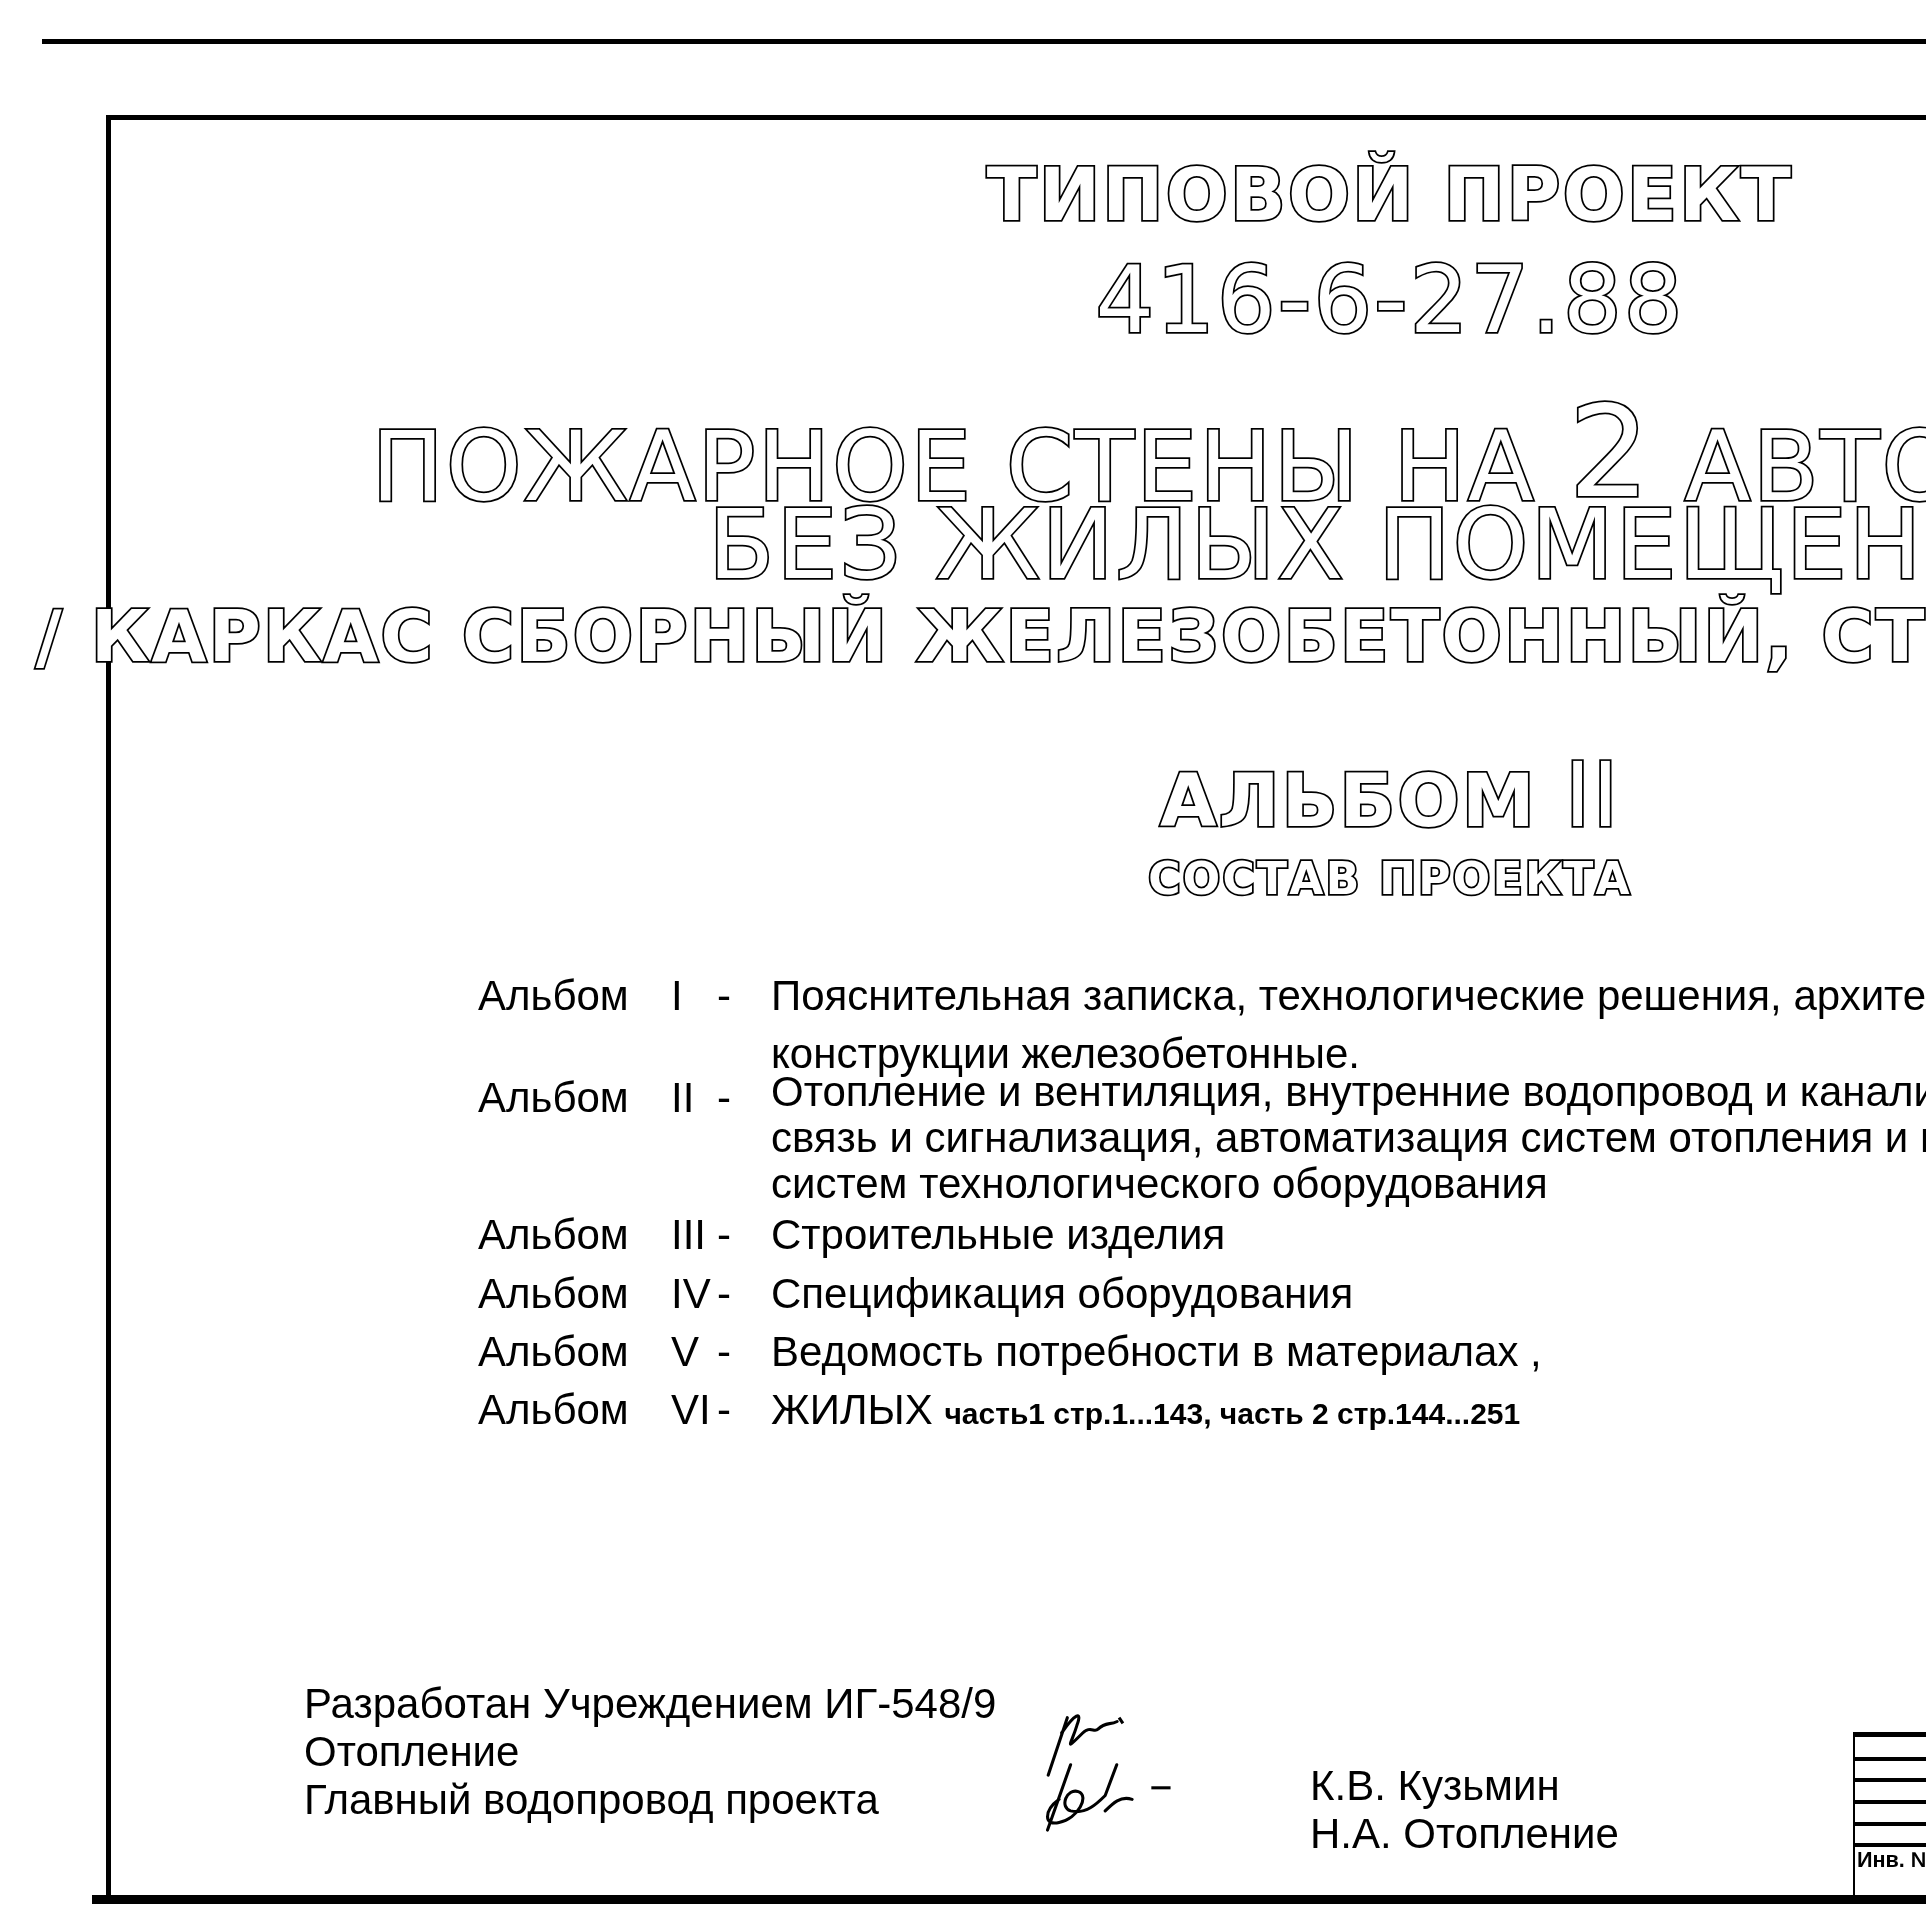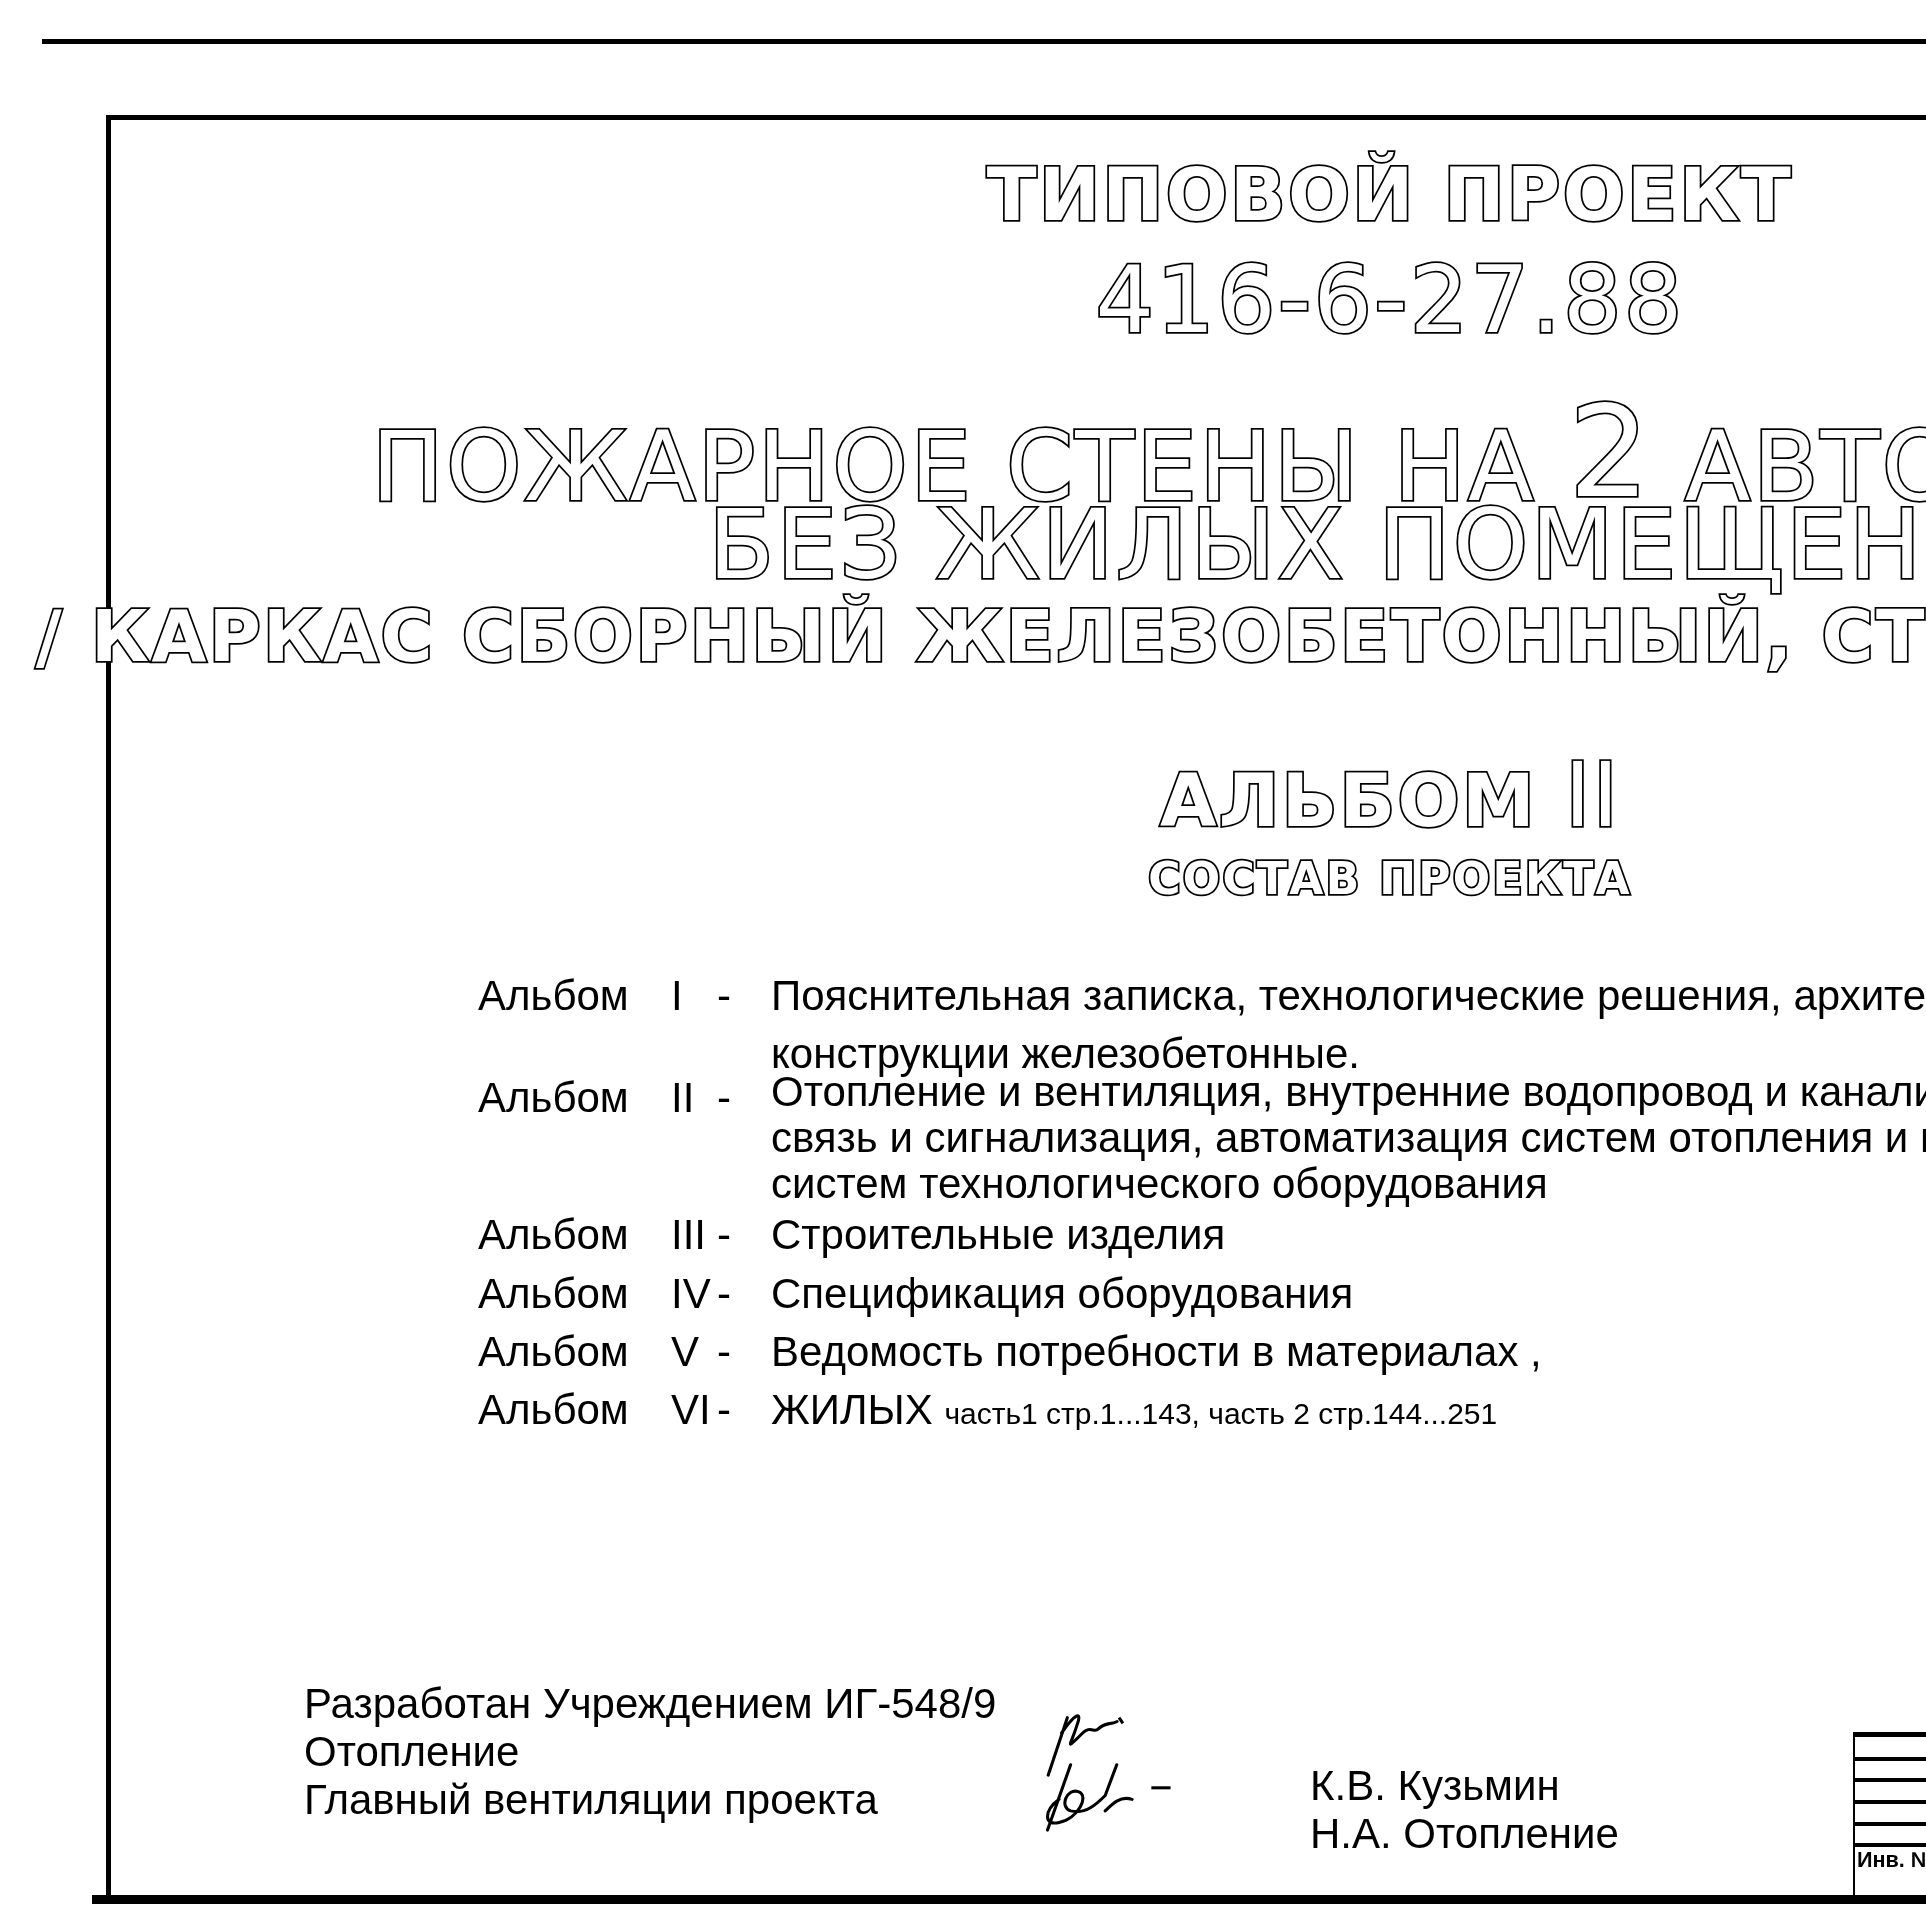--- a/index.html
+++ b/index.html
@@ -16,21 +16,21 @@
   .t5 { left: 0; width: 2780px; top: 595px; font-size: 71px; font-weight: bold; }
   .t6 { left: 0; width: 2780px; top: 743px; font-size: 73px; font-weight: bold; }
   .t6 .roman { font-size: 89px; font-weight: normal; letter-spacing: 1.5px; }
   .t7 { left: 0; width: 2780px; top: 853px; font-size: 44px; font-weight: bold; }
   .album-row { position: absolute; left: 478px; font-size: 42px; line-height: 58px; }
   .album-row .lbl { position: absolute; left: 0; width: 162px; }
   .album-row .num { position: absolute; left: 193px; width: 77px; }
   .album-row .dash { position: absolute; left: 239px; width: 23px; }
   .album-row .desc { position: absolute; left: 293px; width: 1926px; }
   .album-row .desc div { white-space: nowrap; }
-  .small-pages { font-size: 30px; font-weight: normal; }
+  .small-pages { font-size: 30px; font-weight: bold; }
   .dev { position: absolute; left: 304px; font-size: 42px; white-space: nowrap; }
   .name { position: absolute; left: 1310px; font-size: 42px; white-space: nowrap; margin-top: 40px; }
   .sig { position: absolute; }
   .stamp-text { position: absolute; font-size: 21.6px; font-weight: bold; white-space: nowrap; }
 </style>
 </head>
 <body>
 
 <div class="line" style="left:42px; top:39px; width:2697px; height:4.6px;"></div>
 
@@ -110,21 +110,21 @@
   <div class="desc">
     <div>
       <span>ЖИЛЫХ</span>
       <span class="small-pages">часть1 стр.1...143, часть 2 стр.144...251</span>
     </div>
   </div>
 </div>
 
 <div class="dev" style="top:1680px;">Разработан Учреждением ИГ-548/9</div>
 <div class="dev" style="top:1728px;">Отопление</div>
-<div class="dev" style="top:1776px;">Главный вентиляции проекта</div>
+<div class="dev" style="top:1776px;">Главный водопровод проекта</div>
 
 <svg class="sig" style="left:1040px; top:1710px;" width="139" height="69" viewBox="0 0 360 180">
   <path d="M20 170 L70 20 M55 60 C90 10 110 0 95 40 C80 90 60 110 110 60 C130 40 140 60 150 50 C170 30 180 40 200 30" fill="none" stroke="#000" stroke-width="8" stroke-linecap="round"></path>
   <path d="M205 20 L215 35" stroke="#000" stroke-width="8"></path>
 </svg>
 <svg class="sig" style="left:1036px; top:1757px;" width="173" height="77" viewBox="0 0 450 200">
   <path d="M30 190 L90 20 M60 110 C20 140 20 180 60 170 C110 160 140 100 110 90 C80 80 60 130 90 140 C130 150 160 120 180 100 L210 20 M180 140 C200 120 220 100 250 110" fill="none" stroke="#000" stroke-width="8" stroke-linecap="round"></path>
   <path d="M300 80 L350 80" stroke="#000" stroke-width="8"></path>
 </svg>
 

